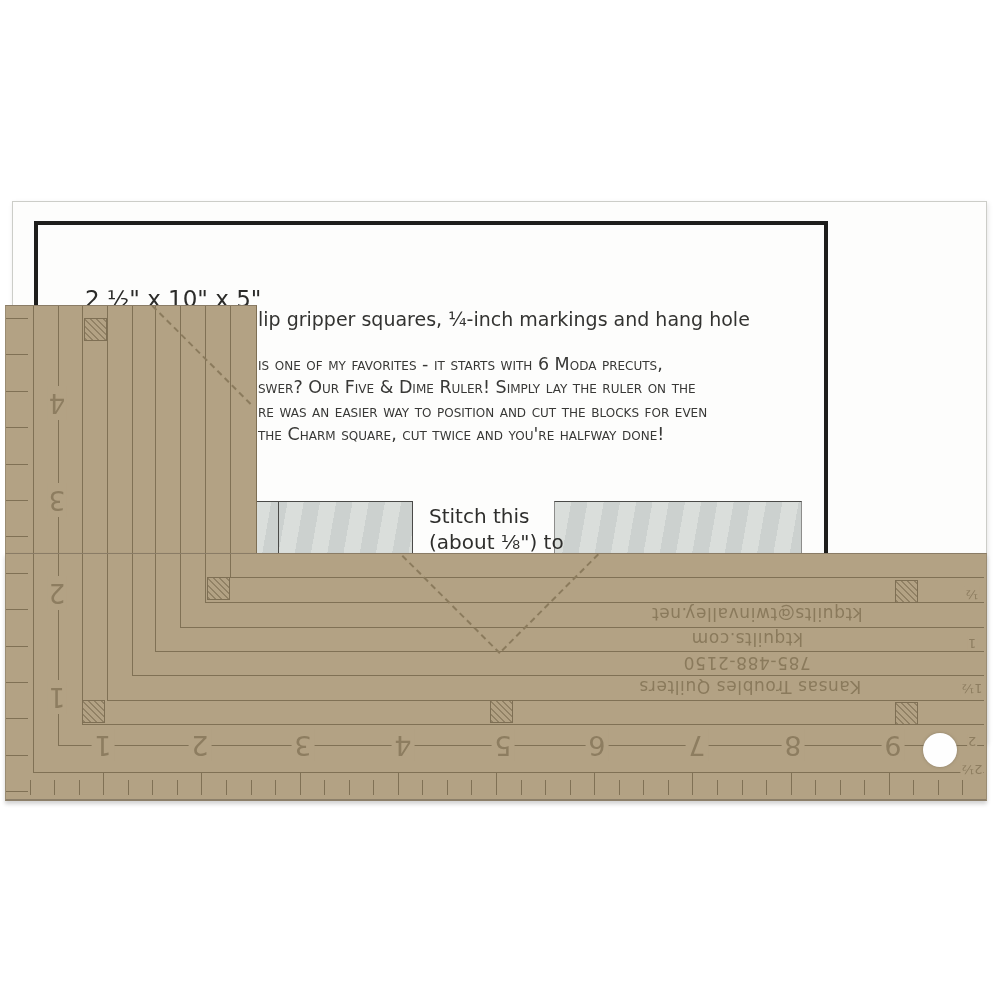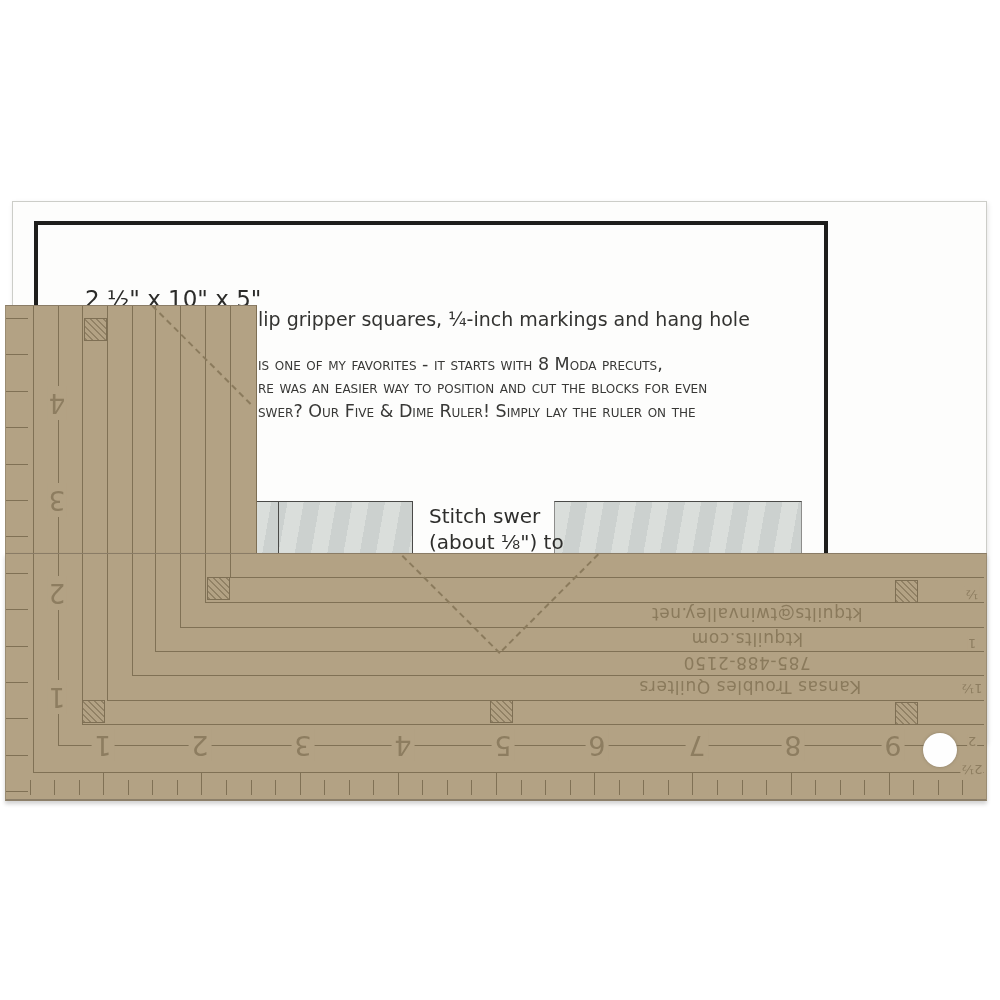--- a/index.html
+++ b/index.html
@@ -87,30 +87,31 @@
 </head>
 <body>
 
 <div class="stage" style="--tan: #b3a284; --lin: #77684c; --ink: #1e1e1c;">
 
   <div class="sheet">
     <div class="border-box"></div>
     <div class="dims">2 ½" x 10" x 5"</div>
     <div class="feature">lip gripper squares, ¼-inch markings and hang hole</div>
     <div class="para" id="para">
-        <div>is one of my favorites - it starts with 8 Moda precuts,</div>
+        <div>is one of my favorites - it starts with 6 Moda precuts,</div>
+        <div>swer?  Our Five &amp; Dime Ruler!  Simply lay the ruler on the</div>
         <div>re was an easier way to position and cut the blocks for even</div>
-        <div>swer?  Our Five &amp; Dime Ruler!  Simply lay the ruler on the</div>
+        <div>the Charm square, cut twice and you're halfway done!</div>
       </div>
     <div class="swatch left">
       <div class="swatch-divider"></div>
     </div>
     <div class="swatch right"></div>
     <div class="stitch">
-      <div>Stitch swer</div>
+      <div>Stitch this</div>
       <div>(about ⅛") to</div>
     </div>
   </div>
 
   <div class="ruler ruler-arm"></div>
   <div class="ruler ruler-band"></div>
   <div class="marks" id="marks">
       <div class="vline" style="left: 33px; top: 306px; height: 247px;"></div>
       <div class="vline" style="left: 58px; top: 306px; height: 247px;"></div>
       <div class="vline" style="left: 82px; top: 306px; height: 247px;"></div>

